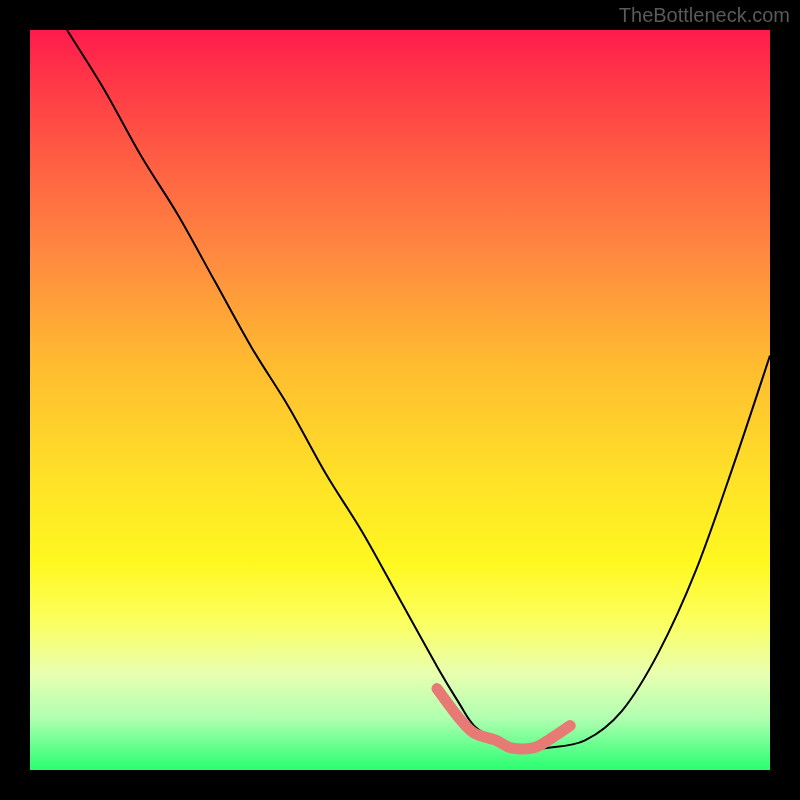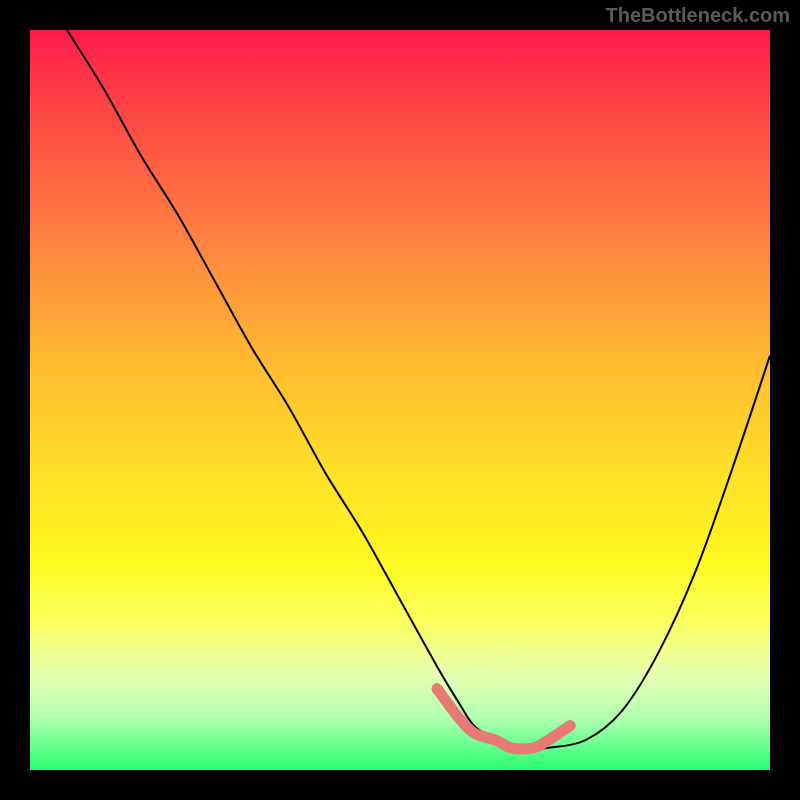--- a/index.html
+++ b/index.html
@@ -9,21 +9,21 @@
     background: #000;
     position: relative;
     font-family: Arial, sans-serif;
   }
   .watermark {
     position: absolute;
     top: 4px;
     right: 10px;
     color: #5a5a5a;
     font-size: 20px;
-    font-weight: bold;
+    font-weight: normal;
     z-index: 10;
   }
   .plot-area {
     position: absolute;
     left: 30px;
     top: 30px;
     width: 740px;
     height: 740px;
   }
   .gradient-bg {

